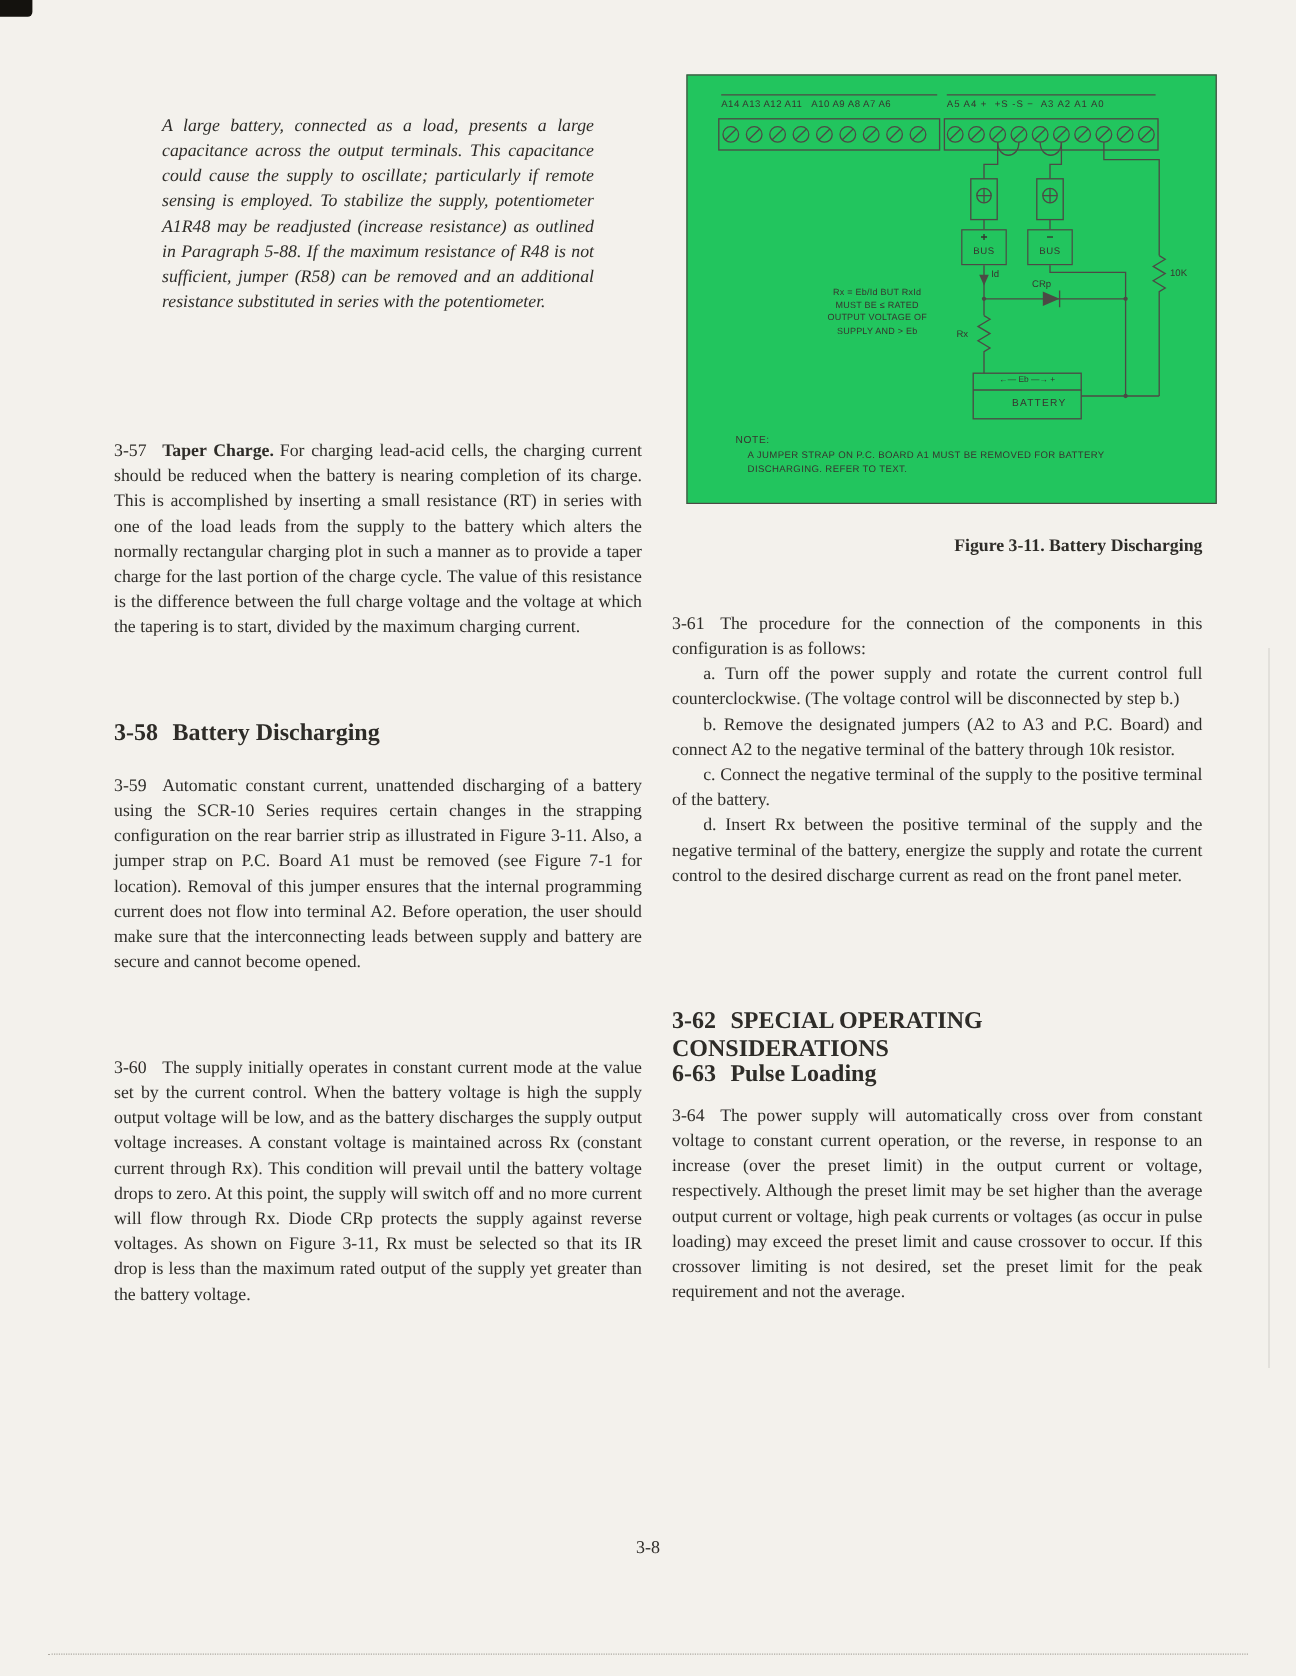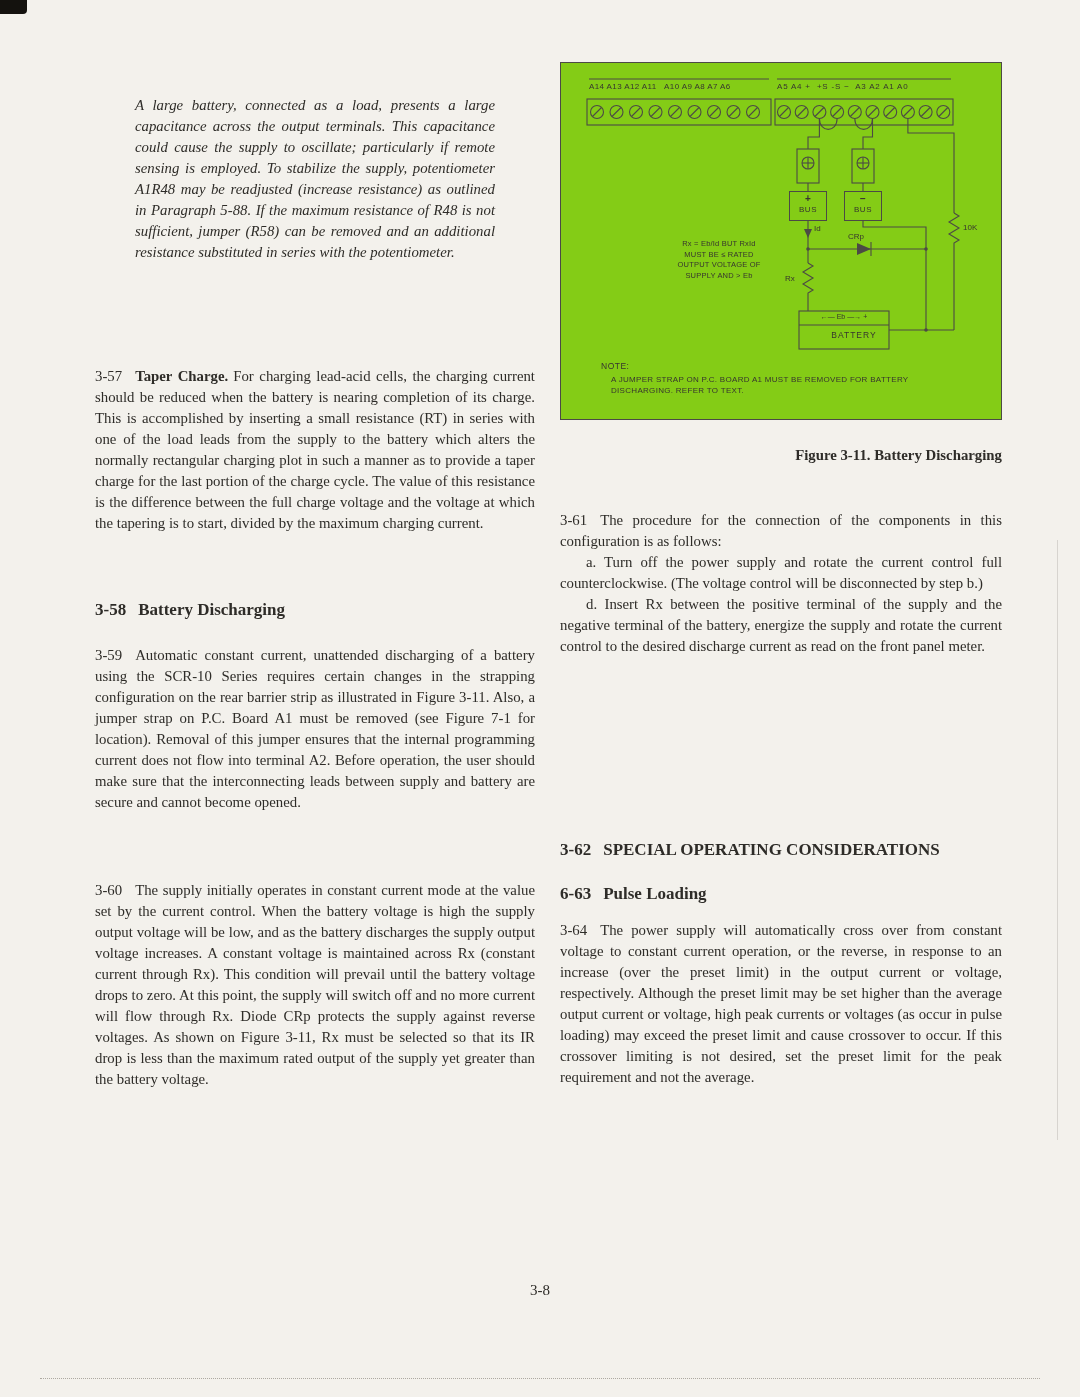--- a/index.html
+++ b/index.html
@@ -14,27 +14,27 @@
   }
   .col{position:absolute;}
   .left-col{left:95px;top:62px;width:440px;height:1120px;}
   .right-col{left:560px;top:62px;width:442px;height:1120px;}
   .abs{position:absolute;}
   p{margin:0;text-align:justify;font-size:14.8px;line-height:21px;}
   .note-head{left:0;width:440px;text-align:center;font-weight:bold;font-size:15px;letter-spacing:1.5px;}
   .note-body{left:40px;width:360px;font-style:italic;}
   .pnum{margin-right:13px;}
   .ptitle{font-weight:bold;margin-right:5px;}
-  .heading{position:absolute;margin:0;font-size:17px;font-weight:bold;}
+  .heading{position:absolute;margin:0;font-size:20px;font-weight:bold;}
   .hnum{margin-right:12px;font-weight:bold;}
   .step{text-indent:26px;font-family:Liberation Serif, serif;}
   .page-num{position:absolute;left:0;top:1282px;width:1080px;text-align:center;font-size:15px;}
 
   
-  .figure-box{position:absolute;left:0;top:0;width:442px;height:358px;border:1.5px solid #4c4a45;background:#84cc16;}
+  .figure-box{position:absolute;left:12px;top:0;width:442px;height:358px;border:1.5px solid #4c4a45;background:#22c55e;}
   .fig-label{position:absolute;font-family:"Liberation Sans", sans-serif;color:#37352f;}
   .t-labels{font-size:8px;letter-spacing:.4px;white-space:pre;}
   .bus-box{position:absolute;width:38px;height:30px;border:1px solid #4c4a45;text-align:center;font-family:"Liberation Sans",sans-serif;color:#37352f;line-height:1;padding-top:2px;}
   .bus-sign{font-size:10px;font-weight:bold;}
   .bus-word{font-size:8px;letter-spacing:.5px;margin-top:2px;}
   .formula{font-size:7.5px;line-height:10.5px;letter-spacing:.2px;}
   .fig-note-head{font-size:8.5px;letter-spacing:.5px;}
   .fig-note-text{font-size:8px;line-height:11px;letter-spacing:.3px;width:345px;}
   .caption{position:absolute;left:0;top:385px;width:442px;text-align:right;font-weight:bold;font-size:14.8px;}
 
@@ -184,20 +184,22 @@
       <div class="fig-label fig-note-text" style="left:50px;top:311px;">A JUMPER STRAP ON P.C. BOARD A1 MUST BE REMOVED FOR BATTERY DISCHARGING. REFER TO TEXT.</div>
     </div>
 
     <div class="caption">Figure 3-11. Battery Discharging</div>
 
     <div class="abs" style="top:448px;width:442px;">
       <p>
         <span class="pnum">3-61</span><span>The procedure for the connection of the components in this configuration is as follows:</span>
       </p>
       <p class="step">a. Turn off the power supply and rotate the current control full counterclockwise. (The voltage control will be disconnected by step b.)</p>
+      <p class="step">b. Remove the designated jumpers (A2 to A3 and P.C. Board) and connect A2 to the negative terminal of the battery through 10k resistor.</p>
+      <p class="step">c. Connect the negative terminal of the supply to the positive terminal of the battery.</p>
       <p class="step">d. Insert Rx between the positive terminal of the supply and the negative terminal of the battery, energize the supply and rotate the current control to the desired discharge current as read on the front panel meter.</p>
     </div>
 
     <h2 class="heading" style="top:778px">
       <span class="hnum">3-62</span><span>SPECIAL OPERATING CONSIDERATIONS</span>
     </h2>
 
     <h2 class="heading" style="top:822px">
       <span class="hnum">6-63</span><span>Pulse Loading</span>
     </h2>

